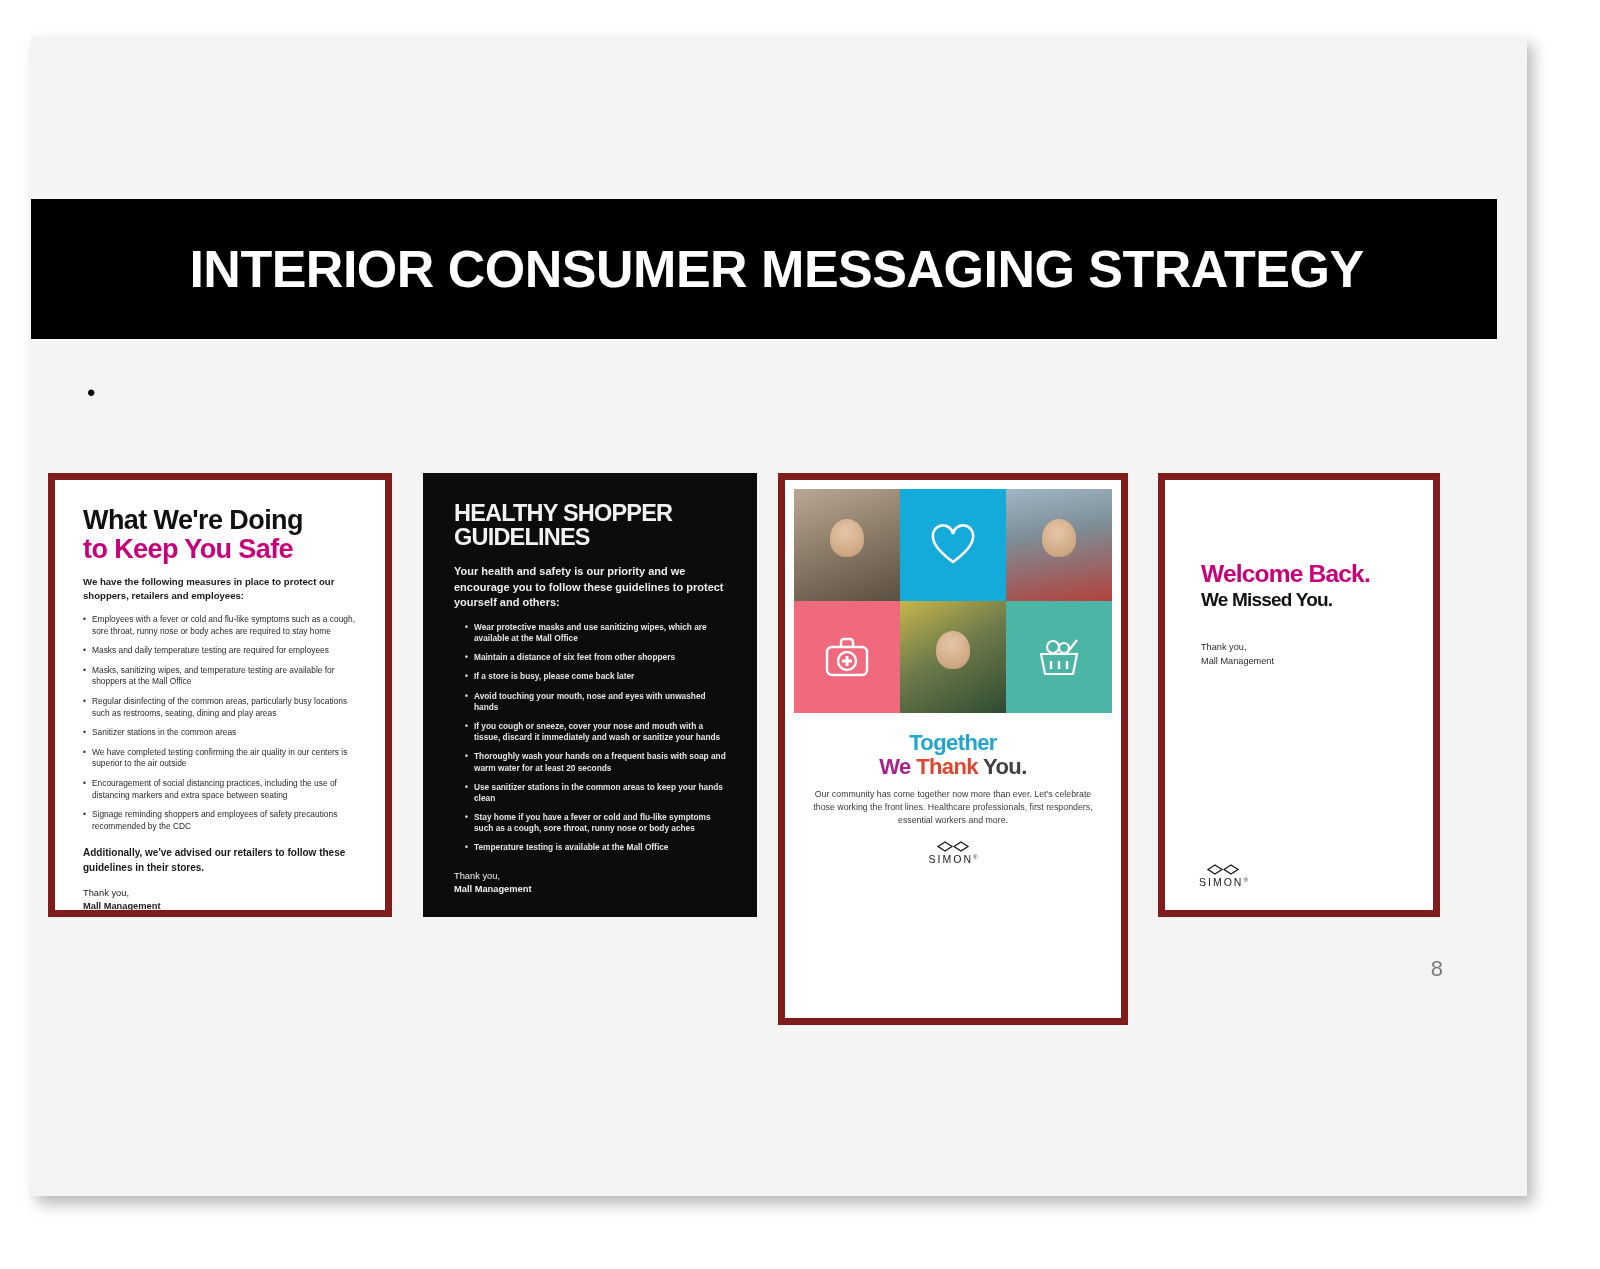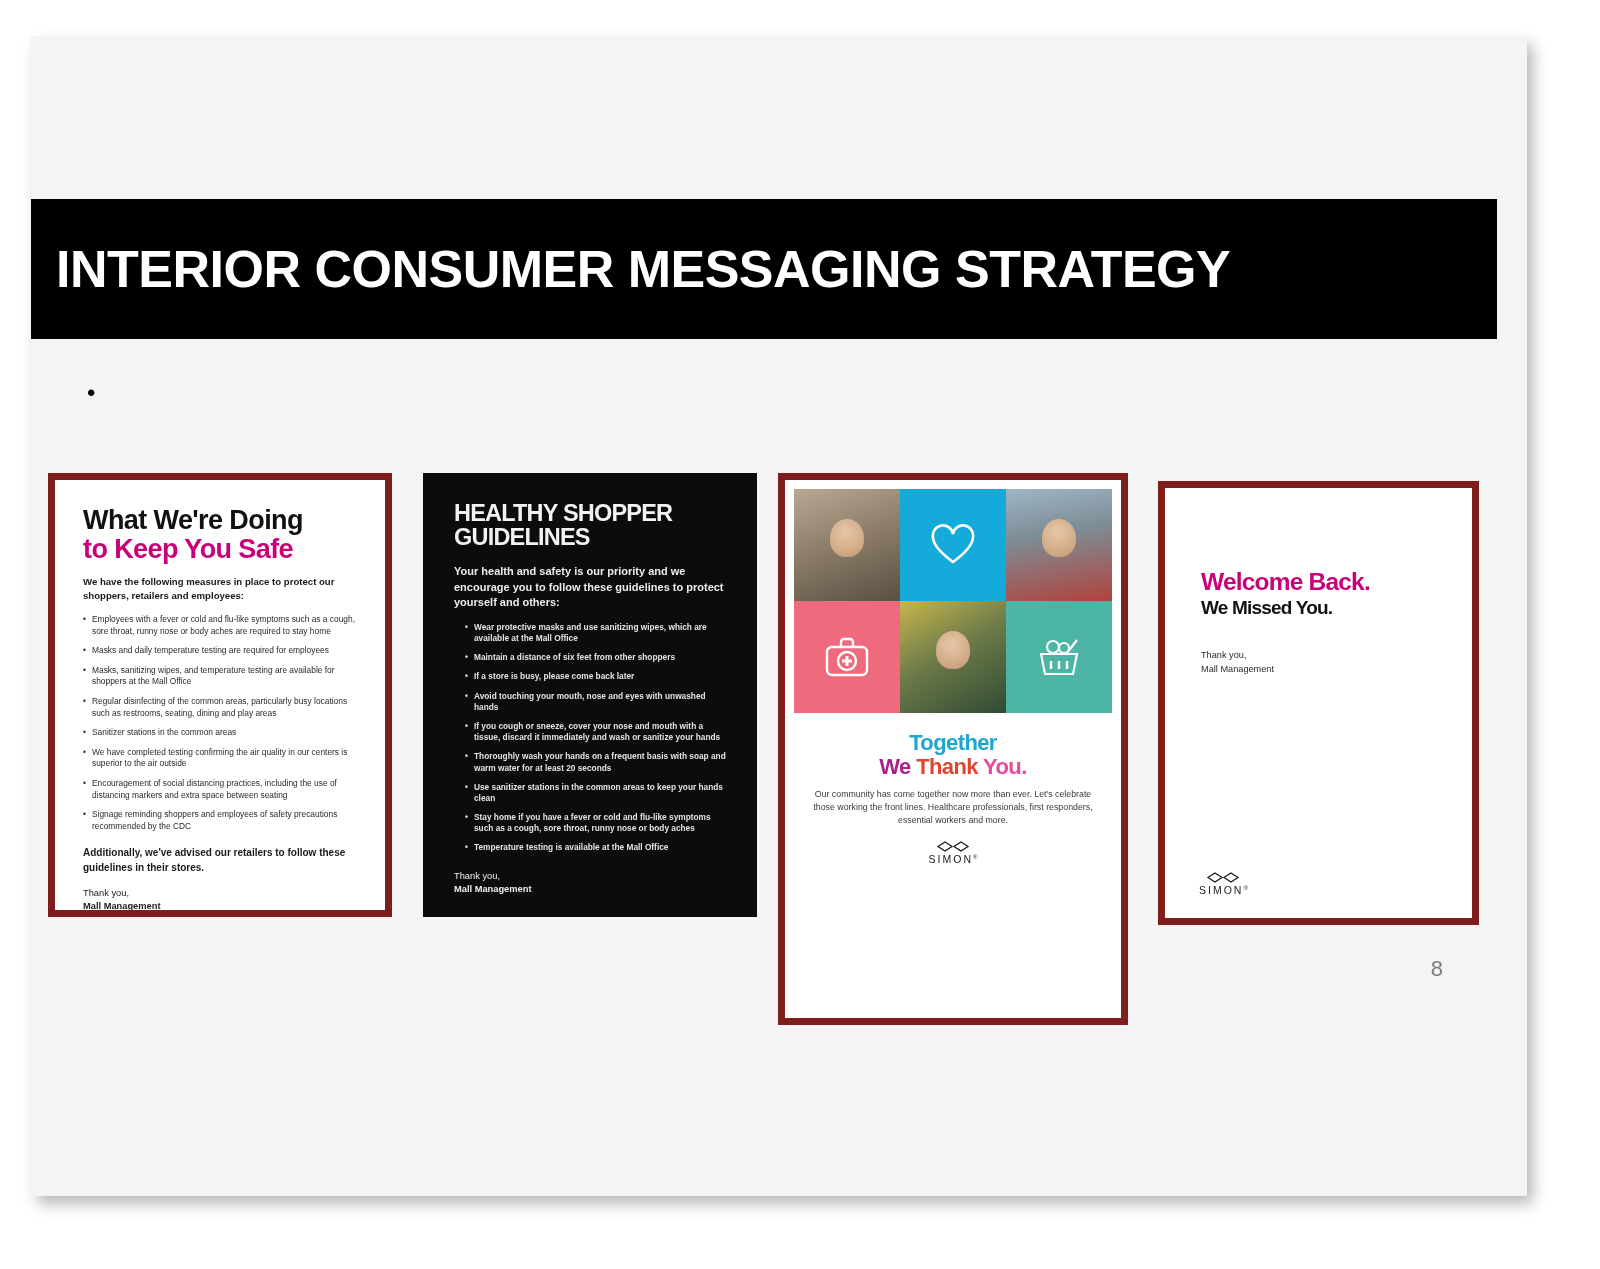--- a/index.html
+++ b/index.html
@@ -15,21 +15,21 @@
     width: 1496px; height: 1160px;
     background: #f4f4f4;
     box-shadow: 6px 8px 14px rgba(0,0,0,0.28);
   }
   
   .title-bar {
     position: absolute;
     left: 0; top: 163px;
     width: 1466px; height: 140px;
     background: #000000;
-    display: flex; align-items: center;
+    display: flex; align-items: center; justify-content: center;
   }
   .title-text {
     color: #ffffff;
     font-size: 52px;
     font-weight: bold;
     letter-spacing: -0.5px;
     padding-left: 25px;
     white-space: nowrap;
   }
   
@@ -50,21 +50,21 @@
   .posters { position: absolute; left: 0; top: 437px; width: 100%; height: 445px; }
   .poster {
     position: absolute;
     background: #ffffff;
     border: 7px solid #7f1d1d;
     overflow: hidden;
   }
   .p1 { left: 17px;  top: 0; width: 344px; height: 444px; padding: 26px 28px 12px 28px; }
   .p2 { left: 392px; top: 0; width: 334px; height: 444px; background:#0c0c0c; border-color:#0c0c0c; padding: 22px 24px 12px 24px; }
   .p3 { left: 747px; top: 0; width: 350px; height: 552px; padding: 0; }
-  .p4 { left: 1127px;top: 8px; width: 321px; height: 444px; padding: 0; }
+  .p4 { left: 1127px;top: 0; width: 282px; height: 444px; padding: 0; }
 
   
   .p1-h1 { font-size: 27px; font-weight: bold; color:#111; letter-spacing:-0.6px; line-height:1.06; }
   .p1-h2 { font-size: 27px; font-weight: bold; color:#c9007a; letter-spacing:-0.6px; line-height:1.06; margin-bottom:12px;}
   .p1-lead { font-size: 9.6px; font-weight:bold; color:#1a1a1a; line-height:1.45; margin-bottom:11px; }
   .p1-list { list-style:none; }
   .p1-list li { font-size:8.4px; color:#2a2a2a; line-height:1.38; margin-bottom:8px; padding-left:9px; position:relative; }
   .p1-list li::before { content:"•"; position:absolute; left:0; top:0; }
   .p1-add { font-size:10px; font-weight:bold; color:#1a1a1a; line-height:1.42; margin-top:14px; }
   .p1-thank { font-size:9.3px; color:#1a1a1a; line-height:1.45; margin-top:12px; }
@@ -89,21 +89,21 @@
   .ph-b { background: linear-gradient(170deg,#9fb6c4 0%, #7d8d96 40%, #b2423c 100%); }
   .ph-c { background: linear-gradient(150deg,#c7b64c 0%, #6f7c4a 45%, #2f4a33 100%); }
   .ph-a::after, .ph-b::after, .ph-c::after {
     content:""; position:absolute; left:50%; top:44%; transform:translate(-50%,-50%);
     width:34px; height:38px; border-radius:50% 50% 45% 45%;
     background: radial-gradient(circle at 45% 35%, #e6c6a8 0%, #cfa883 70%, #b08f6c 100%);
   }
   .p3-t { text-align:center; margin-top:18px; }
   .p3-t1 { font-size:22px; font-weight:bold; letter-spacing:-0.6px; color:#1fa5cf; line-height:1.08; }
   .p3-t2 { font-size:22px; font-weight:bold; letter-spacing:-0.6px; line-height:1.08; }
-  .c-we { color:#a8228c; } .c-thank { color:#e0462f; } .c-you { color:#ec4899; }
+  .c-we { color:#a8228c; } .c-thank { color:#e0462f; } .c-you { color:#404040; }
   .p3-body { font-size:8.8px; color:#3a3a3a; line-height:1.5; margin-top:9px; padding:0 18px; text-align:center;}
   .p3-logo { margin-top:14px; display:flex; flex-direction:column; align-items:center; }
 
   
   .p4-inner { padding: 80px 0 0 36px; height:100%; position:relative; }
   .p4-h1 { font-size:24.5px; font-weight:bold; letter-spacing:-0.8px; color:#c9007a; line-height:1.18; }
   .p4-h2 { font-size:19px; font-weight:bold; letter-spacing:-0.8px; color:#111; line-height:1.18; }
   .p4-thank { font-size:9.2px; color:#2a2a2a; line-height:1.5; margin-top:30px; }
   .p4-logo { position:absolute; left:34px; bottom:22px; }
 

